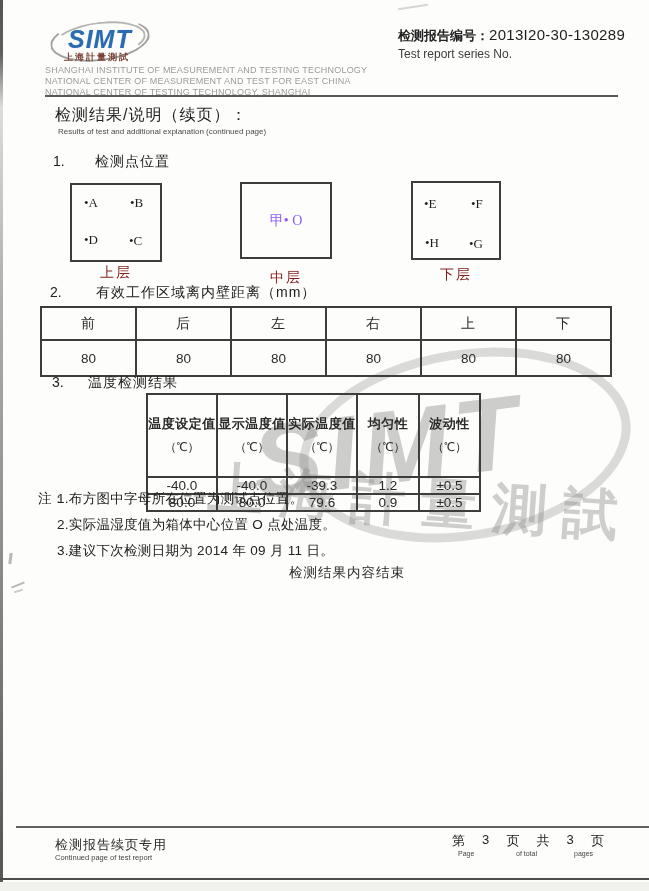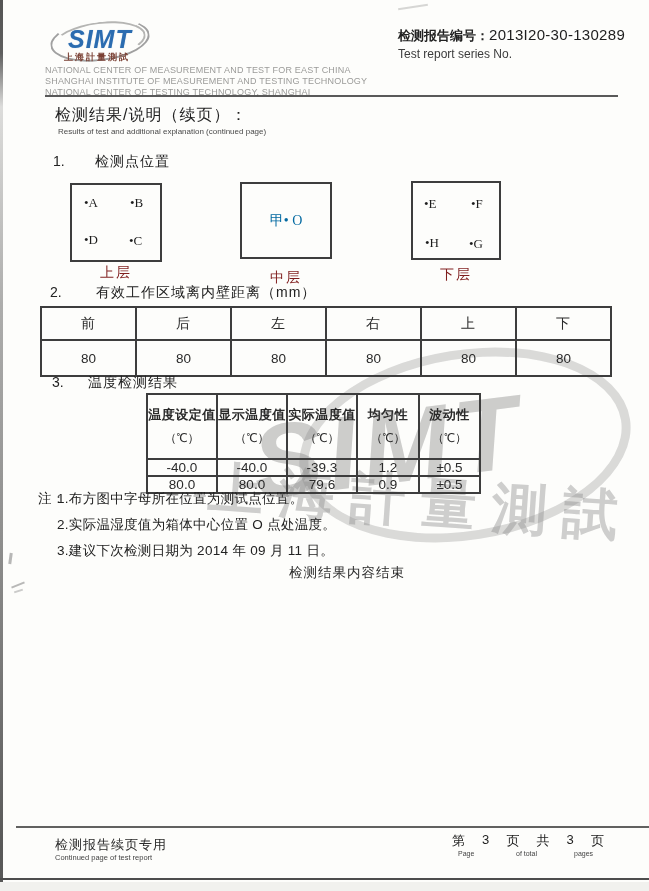--- a/index.html
+++ b/index.html
@@ -70,35 +70,35 @@
   .box1 { left:70px; top:183px; width:92px; height:79px; }
   .box2 { left:240px; top:182px; width:92px; height:77px;
     display:flex; align-items:center; justify-content:center; }
   .box3 { left:411px; top:181px; width:90px; height:79px; }
   .pt { position:absolute; font-size:13px; color:#1d1d1d;
     font-family:"Liberation Serif", serif; white-space:nowrap; }
   .box1 .p0 { left:12px; top:10px; } .box1 .p1 { left:58px; top:10px; }
   .box1 .p2 { left:12px; top:47px; } .box1 .p3 { left:57px; top:48px; }
   .box3 .p0 { left:11px; top:13px; } .box3 .p1 { left:58px; top:13px; }
   .box3 .p2 { left:12px; top:52px; } .box3 .p3 { left:56px; top:53px; }
-  .box-center { font-size:14px; color:#0369a1; font-family:"Liberation Serif", serif; }
+  .box-center { font-size:14px; color:#8b5cf6; font-family:"Liberation Serif", serif; }
   .box-label { font-size:14px; color:#7f1d1d; text-align:center; letter-spacing:2px; }
   .bl1 { left:70px; top:264px; width:92px; }
   .bl2 { left:240px; top:269px; width:92px; }
   .bl3 { left:411px; top:266px; width:90px; }
 
   
   table { border-collapse:collapse; table-layout:fixed; background:transparent; }
   td, th { border:2px solid #3d3d3d; text-align:center; vertical-align:middle;
     font-weight:normal; background:transparent; }
   .table2 { left:40px; top:306px; width:572px; }
   .table2 th { height:33px; font-size:14px; letter-spacing:1px; }
   .table2 td { height:36px; font-size:13.5px; }
   .table3 { left:146px; top:393px; width:333px; }
-  .table3 th { height:49px; padding:11px 0; }
+  .table3 th { height:49px; padding:20px 0; }
   .table3 .h-name { font-size:13px; font-weight:600; letter-spacing:.5px; }
   .table3 .h-unit { font-size:12px; font-weight:normal; margin-top:6px; }
   .table3 td { height:17px; font-size:13.5px; }
 
   
   .note-label { left:38px; top:490px; font-size:13.5px; }
   .note { font-size:13.5px; color:#222; letter-spacing:.3px; }
   .note0 { left:57px; top:490px; }
   .note1 { left:57px; top:516px; }
   .note2 { left:57px; top:542px; }
@@ -130,22 +130,22 @@
     <div class="abs tr-mark"></div>
     <div class="abs smudge1"></div>
     <div class="abs smudge2"></div>
     <div class="abs smudge3"></div>
 
     <div class="abs logo-swoosh"></div>
     <div class="abs logo-swoosh2"></div>
     <div class="abs logo-text">SIMT</div>
     <div class="abs logo-sub">上海計量測試</div>
     <div class="abs org-lines">
+      <div>SHANGHAI INSTITUTE OF MEASUREMENT AND  TESTING TECHNOLOGY</div>
       <div>NATIONAL CENTER OF MEASUREMENT AND TEST FOR EAST CHINA</div>
-      <div>SHANGHAI INSTITUTE OF MEASUREMENT AND  TESTING TECHNOLOGY</div>
       <div>NATIONAL CENTER OF TESTING TECHNOLOGY, SHANGHAI</div>
     </div>
     <div class="abs report-no">
       <span class="rn-label">检测报告编号：</span><span class="rn-value">2013I20-30-130289</span>
       <div class="rn-sub">Test report series No.</div>
     </div>
     <div class="abs header-rule"></div>
 
     <div class="abs title-zh">检测结果/说明（续页）：</div>
     <div class="abs title-en">Results of test and additional explanation (continued page)</div>

